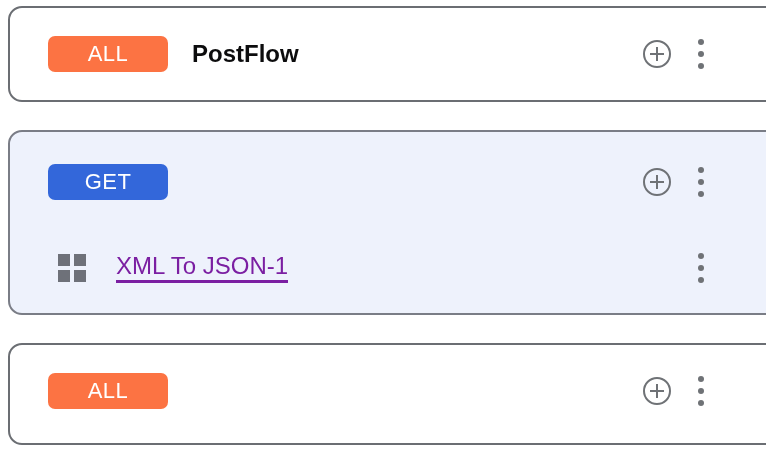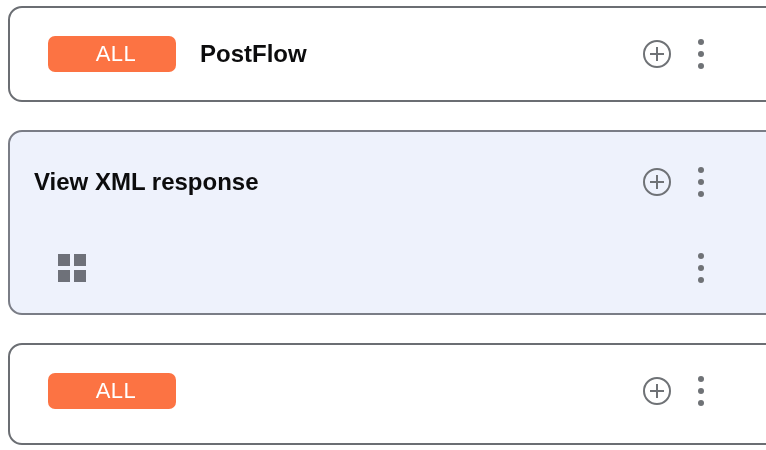--- a/index.html
+++ b/index.html
@@ -60,21 +60,20 @@
     height: 36px;
     border-radius: 7px;
     display: flex;
     align-items: center;
     justify-content: center;
     color: #ffffff;
     font-size: 22px;
     font-weight: 400;
     letter-spacing: 0.5px;
     flex: none;
-    padding-left: 8px;
   }
   .method-badge.m-all { background: #fc7343; }
   .method-badge.m-get { background: #3367da; }
 
   .flow-title {
     margin-left: 24px;
     font-size: 24px;
     font-weight: bold;
     color: #0c0c0d;
     white-space: nowrap;
@@ -187,21 +186,21 @@
           <i></i>
           <i></i>
           <i></i>
         </span>
       </div>
     </div>
   </div>
 
   <div class="flow-card is-selected" data-card="1">
     <div class="flow-row">
-      <span class="flow-title">View XML response</span>
+      <span class="method-badge m-get">GET</span>
       <div class="row-actions">
         <svg class="plus-icon" viewBox="0 0 30 30">
           <circle cx="15" cy="15" r="13" stroke-width="2"></circle>
           <line x1="15" y1="8" x2="15" y2="22" stroke-width="2"></line>
           <line x1="8" y1="15" x2="22" y2="15" stroke-width="2"></line>
         </svg>
         <span class="kebab-icon">
           <i></i>
           <i></i>
           <i></i>
@@ -209,20 +208,21 @@
       </div>
     </div>
 
     <div class="policy-row">
       <span class="grid-icon">
         <i></i>
         <i></i>
         <i></i>
         <i></i>
       </span>
+      <a class="policy-link" href="#">XML To JSON-1</a>
       <div class="policy-actions">
         <span class="kebab-icon">
           <i></i>
           <i></i>
           <i></i>
         </span>
       </div>
     </div>
   </div>
 

